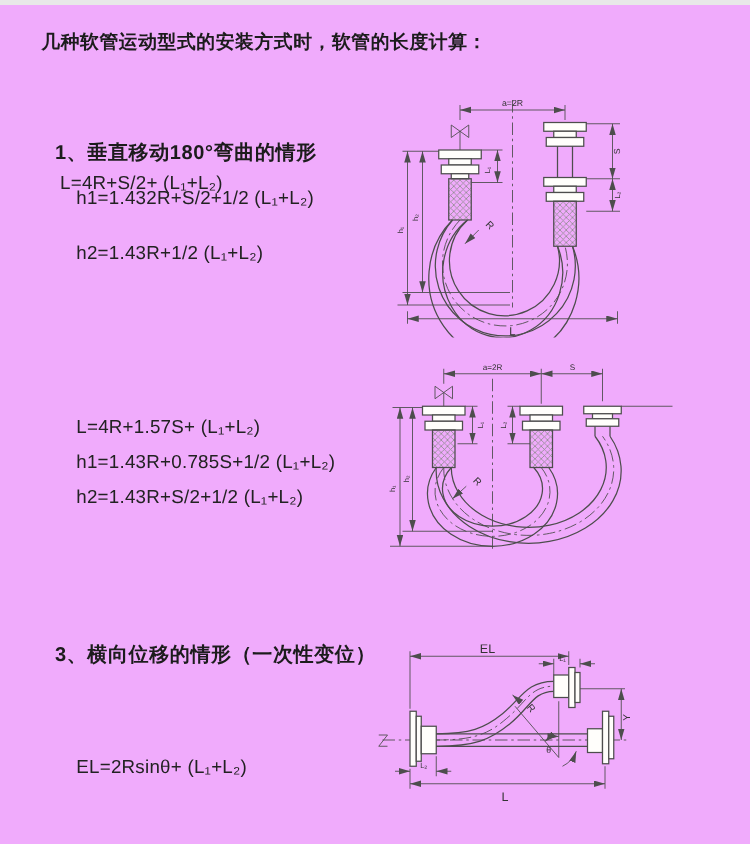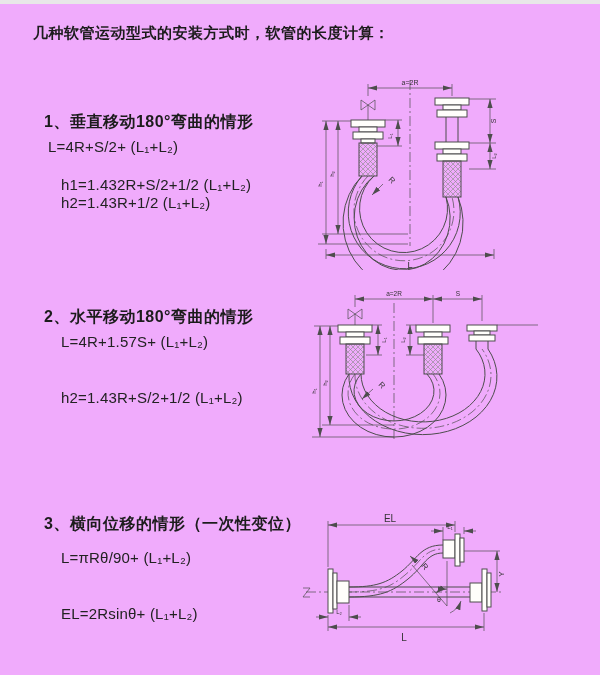--- a/index.html
+++ b/index.html
@@ -21,29 +21,28 @@
 </style>
 </head>
 <body>
 
 <div class="page">
 
   <div class="abs doc-title">几种软管运动型式的安装方式时，软管的长度计算：</div>
 
   <div class="abs sec-heading" style="left:44px;top:108px">1、垂直移动180°弯曲的情形</div>
   <div class="abs formula" style="left:48px;top:134px">L=4R+S/2+ (L₁+L₂)</div>
-  <div class="abs formula" style="left:61px;top:172px">h1=1.432R+S/2+1/2 (L₁+L₂)</div>
+  <div class="abs formula" style="left:61px;top:146px">h1=1.432R+S/2+1/2 (L₁+L₂)</div>
   <div class="abs formula" style="left:61px;top:190px">h2=1.43R+1/2 (L₁+L₂)</div>
 
-  <div class="abs sec-heading" style="left:44px;top:303px">2、水平移动180°弯曲的情形</div>
   <div class="abs formula" style="left:61px;top:329px">L=4R+1.57S+ (L₁+L₂)</div>
+  <div class="abs formula" style="left:61px;top:357px">h1=1.43R+0.785S+1/2 (L₁+L₂)</div>
   <div class="abs formula" style="left:61px;top:385px">h2=1.43R+S/2+1/2 (L₁+L₂)</div>
 
   <div class="abs sec-heading" style="left:44px;top:510px">3、横向位移的情形（一次性变位）</div>
-  <div class="abs formula" style="left:61px;top:545px">L=πRθ/90+ (L₁+L₂)</div>
   <div class="abs formula" style="left:61px;top:601px">EL=2Rsinθ+ (L₁+L₂)</div>
 
   <svg class="abs" style="left:298px;top:70px" width="292" height="196" viewBox="0 0 292 196">
     <defs>
       <marker id="d1A" markerWidth="10" markerHeight="7" refX="9" refY="2.6" orient="auto-start-reverse" markerUnits="userSpaceOnUse">
         <path d="M0,0 L9,2.6 L0,5.2 Z" fill="#4d4d4d"></path>
       </marker>
       <pattern id="d1br" patternUnits="userSpaceOnUse" width="5" height="5">
         <path d="M0,5 L5,0 M0,0 L5,5" stroke="#8a8a8a" stroke-width=".6"></path>
       </pattern>

